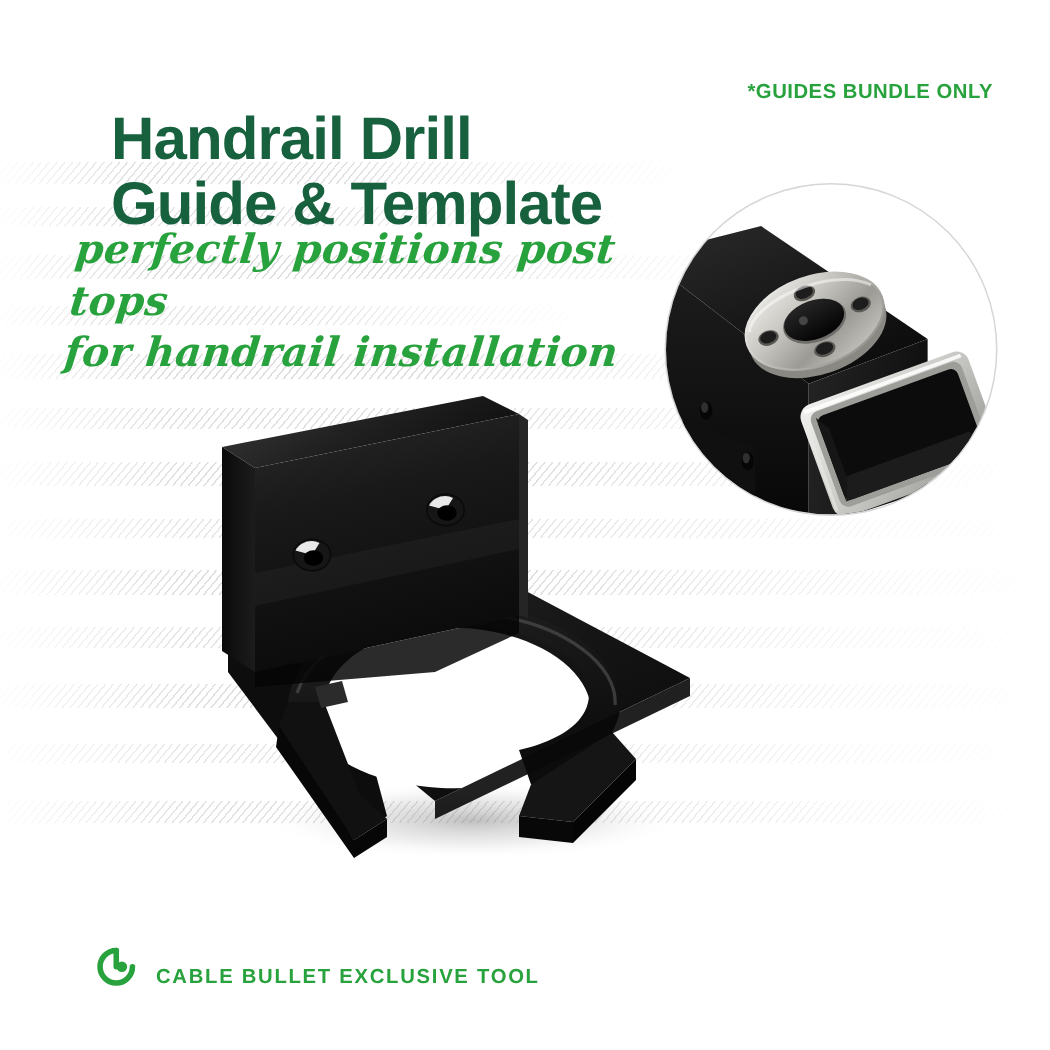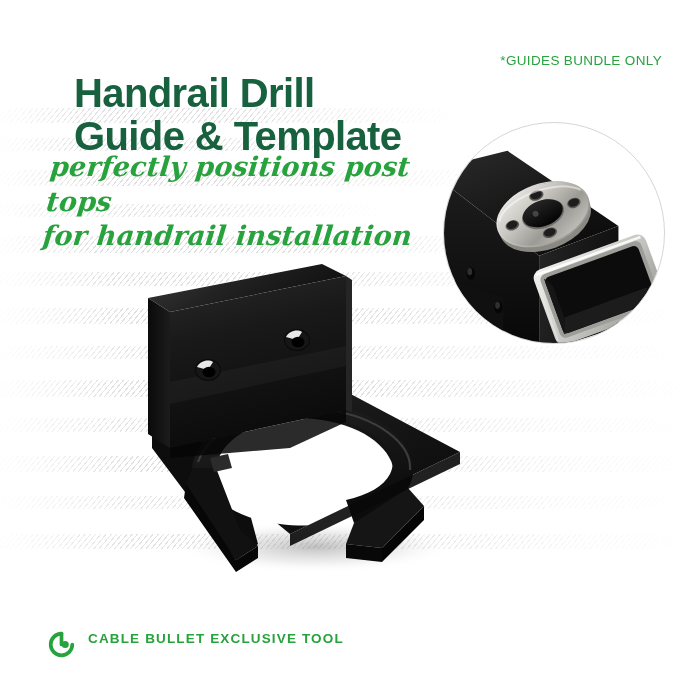--- a/index.html
+++ b/index.html
@@ -72,34 +72,34 @@
     white-space: pre-line;
     transform: skewX(-6deg);
     transform-origin: left top;
   }
   .bundle-note {
     position: absolute;
     right: 38px;
     top: 53px;
     color: #28A23D;
     font-size: 13.5px;
-    font-weight: 400;
+    font-weight: 700;
     letter-spacing: 0.35px;
     text-align: right;
     white-space: nowrap;
     margin-left: 21px;
   }
 
   
   .footer {
     position: absolute;
-    left: 48px;
+    left: 64px;
     bottom: 42px;
     display: flex;
-    align-items: flex-start;
+    align-items: flex-end;
     gap: 13px;
   }
   .footer-label {
     color: #28A23D;
     font-size: 13.5px;
     font-weight: 700;
     letter-spacing: 1.15px;
     white-space: nowrap;
   }
   .brand-logo { width: 27px; height: 27px; display: block; }

